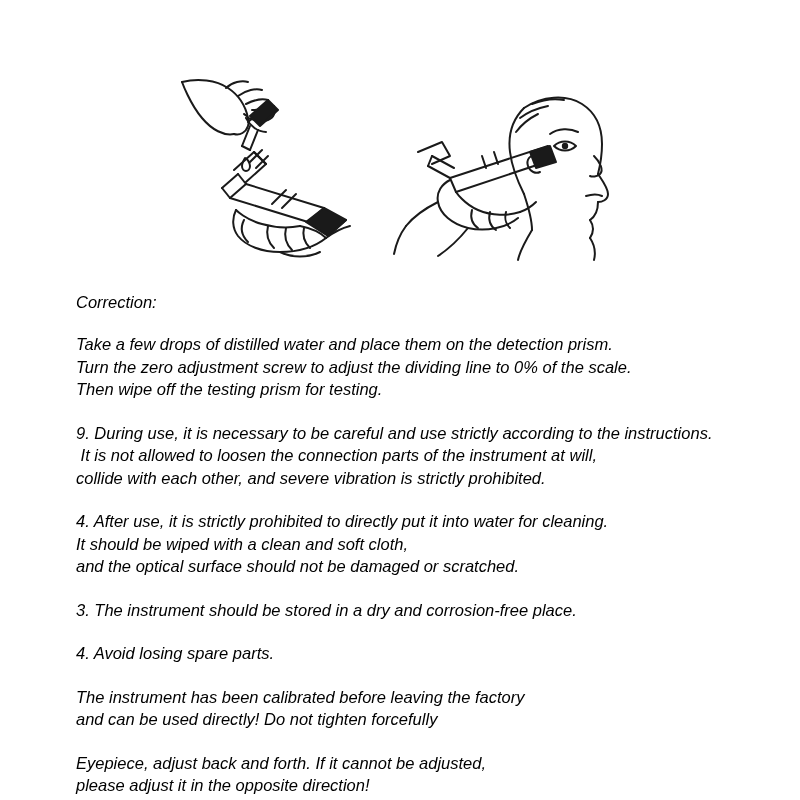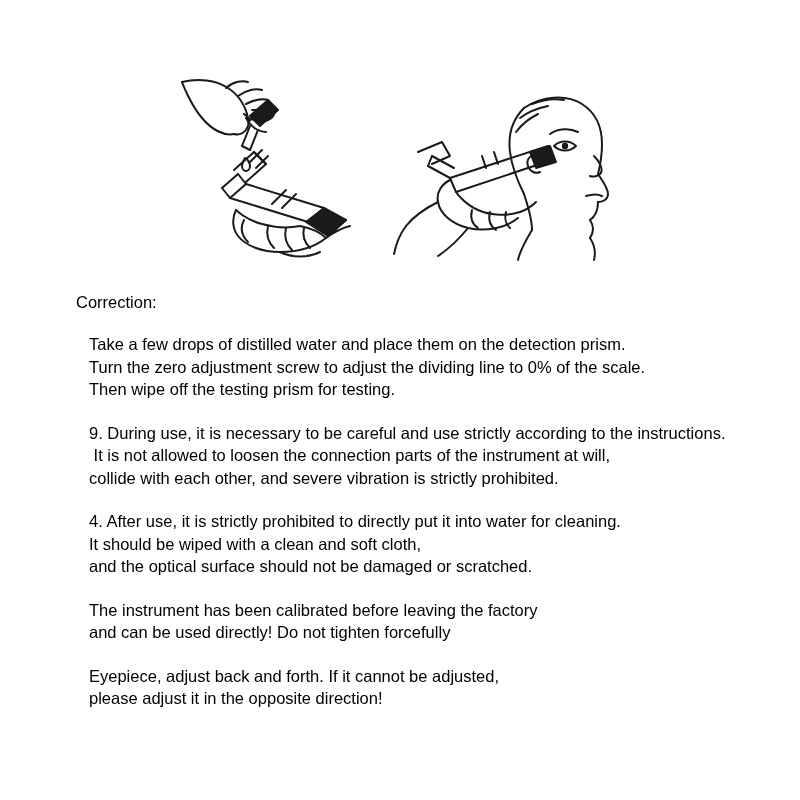--- a/index.html
+++ b/index.html
@@ -12,20 +12,21 @@
     height: 800px;
     font-family: "Liberation Sans", sans-serif;
     color: #000000;
     overflow: hidden;
   }
   .page {
     position: relative;
     width: 800px;
     height: 800px;
     background: #ffffff;
+    font-style: italic;
   }
   .illustration {
     position: absolute;
     top: 70px;
     left: 150px;
     width: 520px;
     height: 200px;
   }
   .illustration svg {
     display: block;
@@ -40,21 +41,21 @@
   }
   .heading {
     font-size: 16.5px;
     line-height: 21px;
     margin: 0 0 20px 0;
     white-space: pre-wrap;
   }
   .para {
     font-size: 16.5px;
     line-height: 22.5px;
-    margin: 0 0 21px 13px;
+    margin: 0 0 21px 0;
     white-space: pre-wrap;
   }
 </style>
 </head>
 <body>
 
 <div class="page">
 
   <div class="illustration">
     <svg viewBox="0 0 520 200" xmlns="http://www.w3.org/2000/svg" fill="none" stroke="#1a1a1a" stroke-width="2" stroke-linecap="round" stroke-linejoin="round">
@@ -168,19 +169,21 @@
     <p class="heading">Correction:</p>
     <p class="para">Take a few drops of distilled water and place them on the detection prism.
 Turn the zero adjustment screw to adjust the dividing line to 0% of the scale.
 Then wipe off the testing prism for testing.</p>
     <p class="para">9. During use, it is necessary to be careful and use strictly according to the instructions.
  It is not allowed to loosen the connection parts of the instrument at will,
 collide with each other, and severe vibration is strictly prohibited.</p>
     <p class="para">4. After use, it is strictly prohibited to directly put it into water for cleaning.
 It should be wiped with a clean and soft cloth,
 and the optical surface should not be damaged or scratched.</p>
+    <p class="para">3. The instrument should be stored in a dry and corrosion-free place.</p>
+    <p class="para">4. Avoid losing spare parts.</p>
     <p class="para">The instrument has been calibrated before leaving the factory
 and can be used directly! Do not tighten forcefully</p>
     <p class="para">Eyepiece, adjust back and forth. If it cannot be adjusted,
 please adjust it in the opposite direction!</p>
   </div>
 
 </div>
 
 </body></html>

